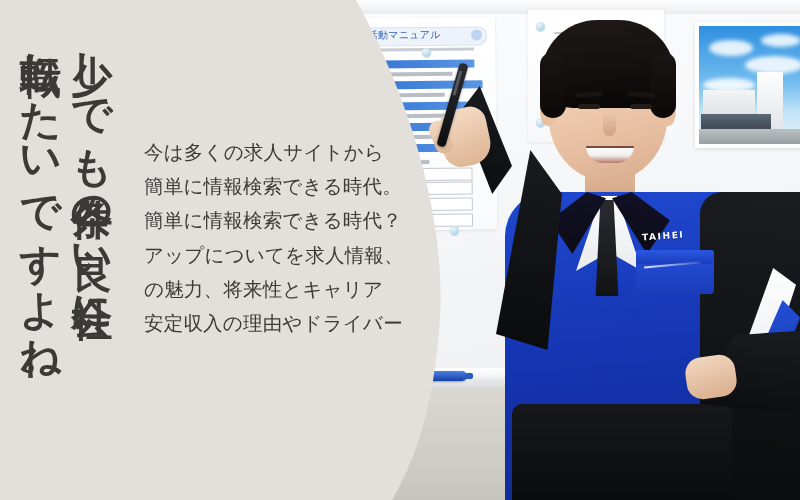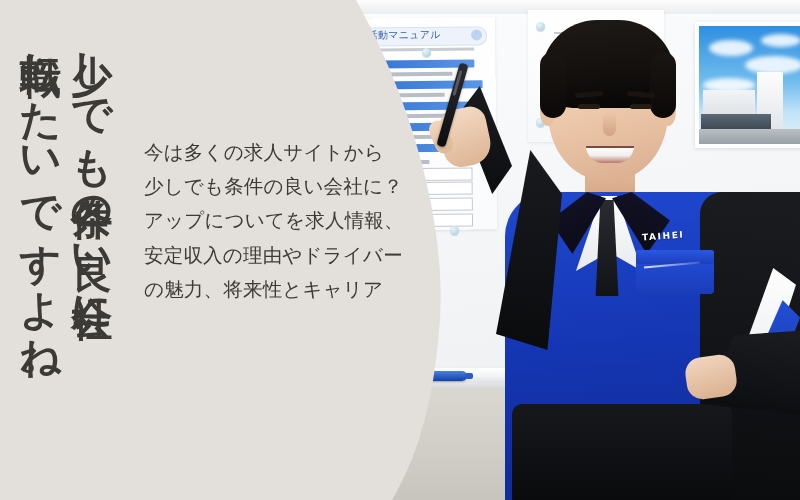--- a/index.html
+++ b/index.html
@@ -284,19 +284,20 @@
     </svg>
   </div>
 
   <div class="headline">
     <div class="hl-col">少しでも条件の良い会社に</div>
     <div class="hl-col">転職したいですよね。</div>
   </div>
 
   <div class="body-text">
     <div class="body-line">今は多くの求人サイトから</div>
-    <div class="body-line">少しでも条件の良い会社に？</div>
+    <div class="body-line">簡単に情報検索できる時代。</div>
+    <div class="body-line">簡単に情報検索できる時代？</div>
     <div class="body-line">アップについてを求人情報、</div>
+    <div class="body-line">の魅力、将来性とキャリア</div>
     <div class="body-line">安定収入の理由やドライバー</div>
-    <div class="body-line">の魅力、将来性とキャリア</div>
   </div>
 
 </div>
 
 </body></html>

